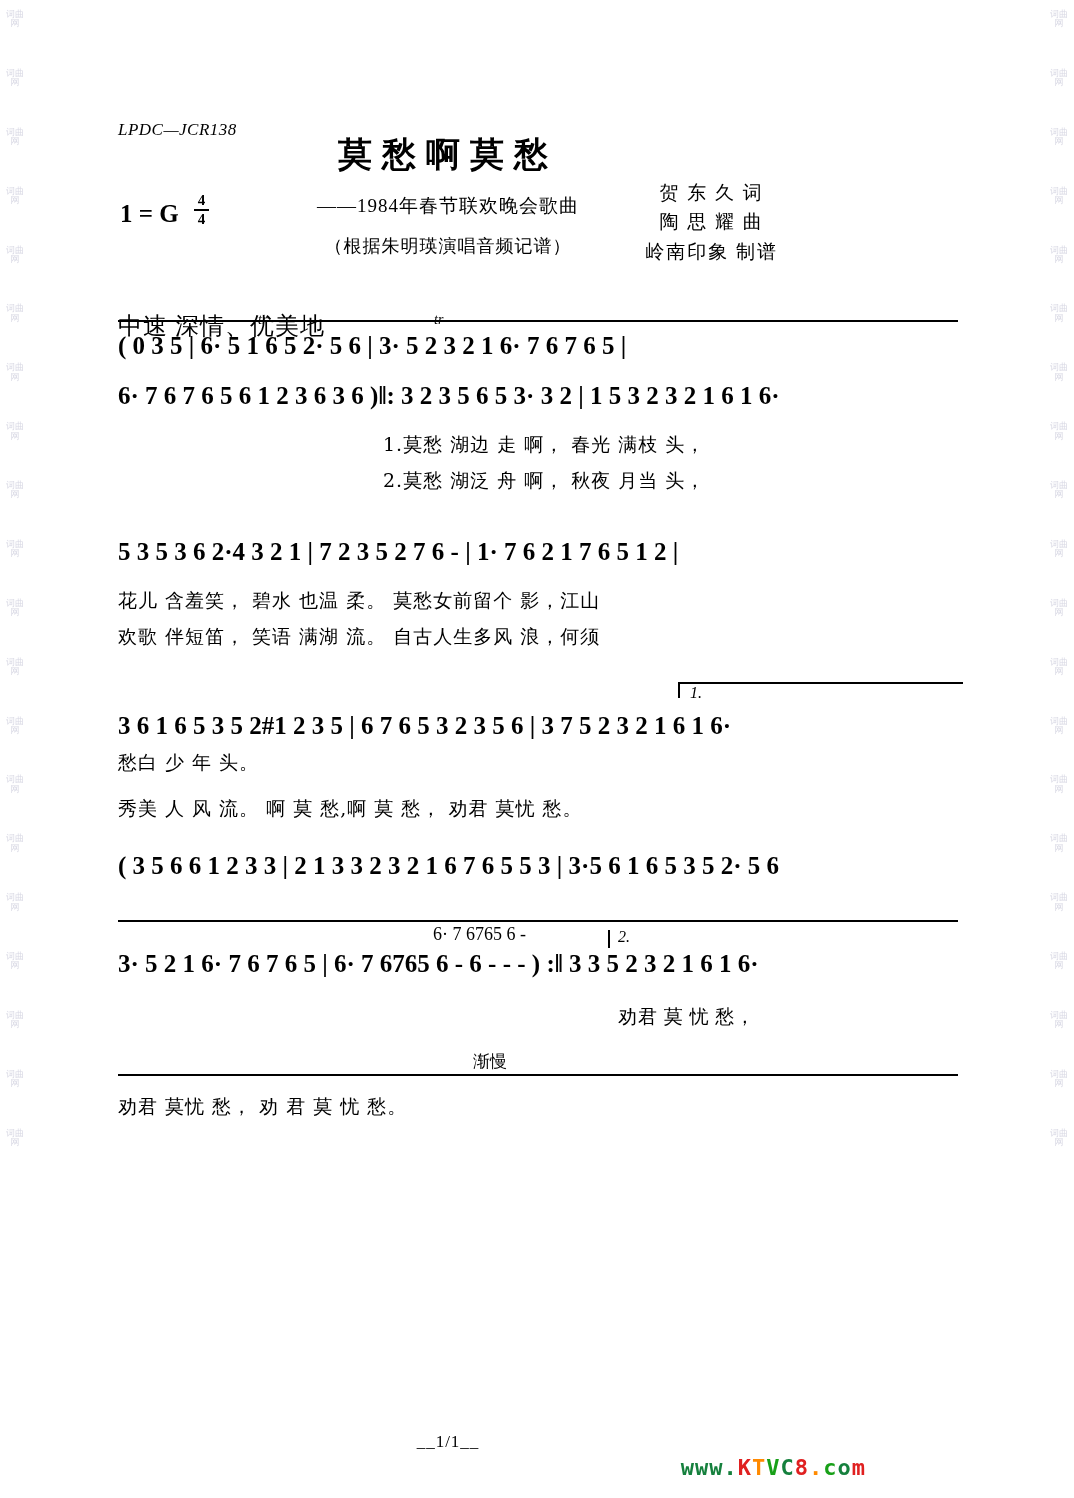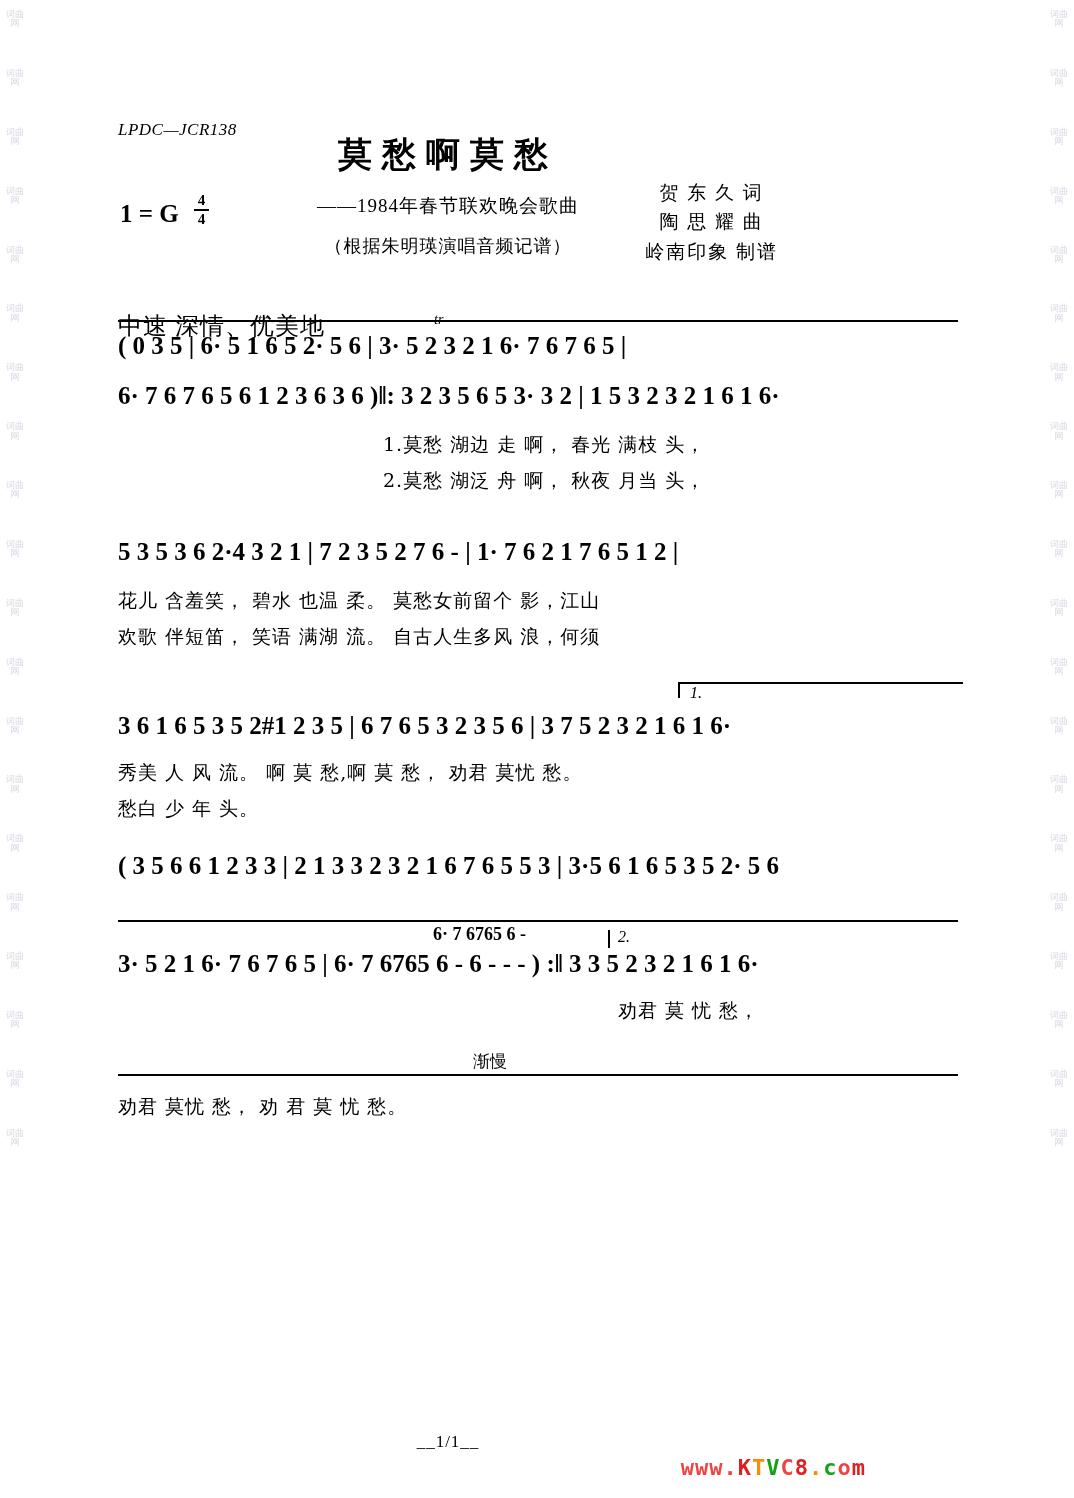--- a/index.html
+++ b/index.html
@@ -60,35 +60,35 @@
   
   .sys{position:absolute;left:118px;width:840px;}
   .notes{
     font-family:"Liberation Serif", serif;font-size:25px;font-weight:bold;
     letter-spacing:0;white-space:nowrap;
   }
   .lyr{
     font-family:"DejaVu Serif", serif;font-size:19px;white-space:nowrap;
     letter-spacing:1px;
   }
-  .small{font-size:15px;font-weight:bold;text-align:right;}
+  .small{font-size:15px;font-weight:normal;text-align:right;}
   .tr{font-style:italic;font-size:14px;font-weight:normal;}
 
   .hline{position:absolute;border-top:2px solid #000;}
 
   .pagenum{
     position:absolute;left:0;right:0;top:1432px;text-align:center;
     font-size:17px;letter-spacing:1px;
   }
   .site{
     position:absolute;right:30px;top:1455px;
     font-family:"DejaVu Sans Mono", monospace;font-size:22px;font-weight:bold;
     letter-spacing:1px;
   }
-  .site .b{color:#ef4444;}
+  .site .b{color:#15803d;}
   .site .r{color:#e02020;}
   .site .o{color:#ff8a00;}
   .site .g{color:#18a018;}
 </style>
 </head>
 <body>
 
 <div class="wm-col left">
   <span>词曲网</span>
     <span>词曲网</span>
@@ -177,36 +177,36 @@
     <div class="notes">5 3 5   3 6   2·4 3 2  1   |  7 2 3   5 2 7   6  -  |  1· 7 6 2 1 7 6   5   1 2  |</div>
     <div class="lyr" style="margin-top:22px;">花儿  含羞笑，       碧水  也温   柔。   莫愁女前留个  影，江山</div>
     <div class="lyr" style="margin-top:10px;">欢歌  伴短笛，       笑语  满湖   流。   自古人生多风  浪，何须</div>
   </div>
 
   <div class="sys" style="top:690px;">
     <div class="hline" style="left:560px;top:-8px;width:285px;"></div>
     <div style="position:absolute;left:560px;top:-8px;height:16px;border-left:2px solid #000;"></div>
     <span style="position:absolute;left:572px;top:-6px;font-size:16px;font-style:italic;">1.</span>
     <div class="notes" style="margin-top:22px;">3 6 1   6 5 3 5   2#1 2   3 5  |  6 7 6   5 3   2 3 5   6  |  3 7 5   2 3 2 1   6 1 6·</div>
+    <div class="lyr" style="margin-top:10px;">愁白  少 年  头。</div>
     <div class="lyr" style="margin-top:20px;">秀美  人 风   流。    啊  莫 愁,啊 莫 愁，        劝君  莫忧  愁。</div>
-    <div class="lyr" style="margin-top:10px;">愁白  少 年  头。</div>
   </div>
 
   <div class="sys" style="top:852px;">
     <div class="notes">( 3 5 6  6    1 2 3   3   |  2 1 3 3   2 3 2   1 6 7   6 5 5 3  |  3·5 6 1   6 5 3 5   2·   5 6</div>
   </div>
 
   <div class="sys" style="top:920px;">
     <div class="hline" style="left:0;top:0;width:840px;"></div>
     <div style="position:relative;">
       <span class="notes small" style="position:absolute;left:315px;top:4px;font-size:18px;">6· 7 6765 6 -</span>
       <div style="position:absolute;left:490px;top:10px;height:18px;border-left:2px solid #000;"></div>
       <span style="position:absolute;left:500px;top:8px;font-size:16px;font-style:italic;">2.</span>
       <div class="notes" style="position:absolute;left:0;top:30px;">3· 5   2 1   6· 7   6 7 6 5  |  6· 7 6765 6 -   6 - - - )  :‖  3 3 5   2 3 2 1   6 1 6·</div>
-      <div class="lyr" style="position:absolute;left:500px;top:78px;">劝君   莫 忧   愁，</div>
+      <div class="lyr" style="position:absolute;left:500px;top:84px;font-family:Liberation Serif, serif;">劝君   莫 忧   愁，</div>
     </div>
   </div>
 
   <div class="sys" style="top:1062px;margin-top:12px;">
     <div class="hline" style="left:0;top:0;width:840px;"></div>
     <span style="position:absolute;left:355px;top:-24px;font-size:17px;">渐慢</span>
     <div class="lyr" style="margin-top:20px;">劝君  莫忧  愁，    劝 君  莫 忧   愁。</div>
   </div>
 
   <div class="pagenum">__1/1__</div>

